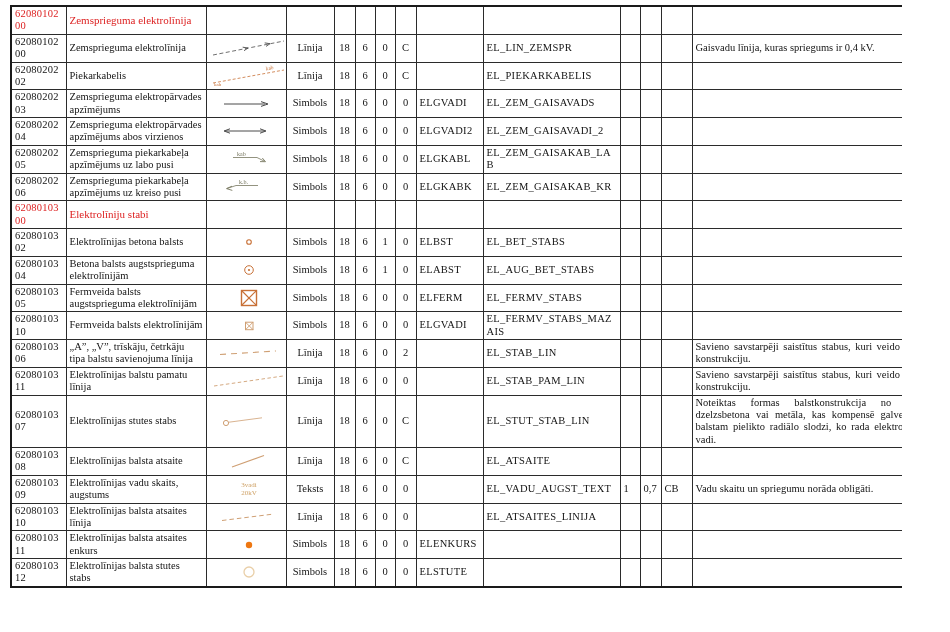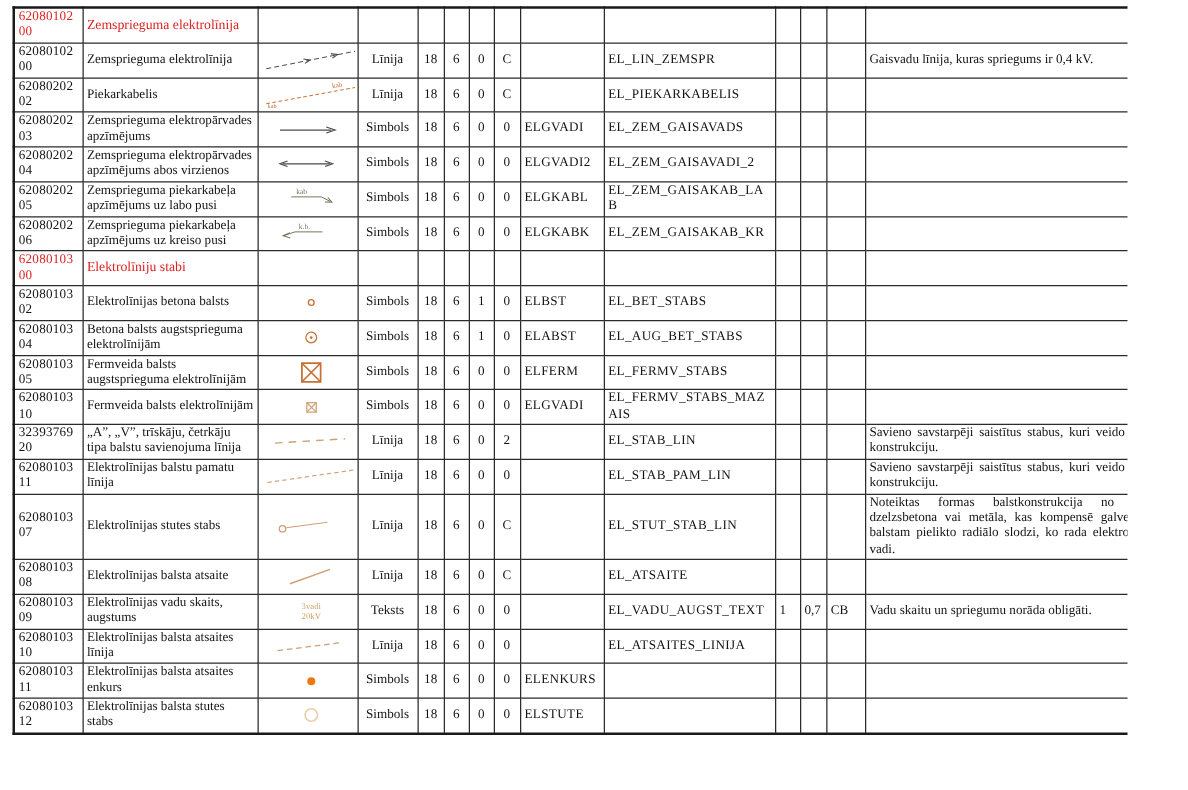--- a/index.html
+++ b/index.html
@@ -282,21 +282,21 @@
           <td class="c-num">0</td>
           <td class="c-num">0</td>
           <td class="c-sym">ELGVADI</td>
           <td class="c-layer">EL_FERMV_STABS_MAZAIS</td>
           <td class="c-t"></td>
           <td class="c-t"></td>
           <td class="c-t"></td>
           <td class="c-desc"></td>
         </tr>
         <tr>
-          <td class="c-code">3239376920</td>
+          <td class="c-code">6208010306</td>
           <td class="c-name">„A”, „V”, trīskāju, četrkāju tipa balstu savienojuma līnija</td>
           <td class="c-symbol"><span class="sym-wrap"><svg width="78" height="24" viewBox="0 0 78 24">
                 <line x1="10" y1="13.5" x2="66" y2="10" stroke="#cf9f73" stroke-width="1.1" stroke-dasharray="6,5"></line>
               </svg></span></td>
           <td class="c-type">Līnija</td>
           <td class="c-num">18</td>
           <td class="c-num">6</td>
           <td class="c-num">0</td>
           <td class="c-num">2</td>
           <td class="c-sym"></td>

